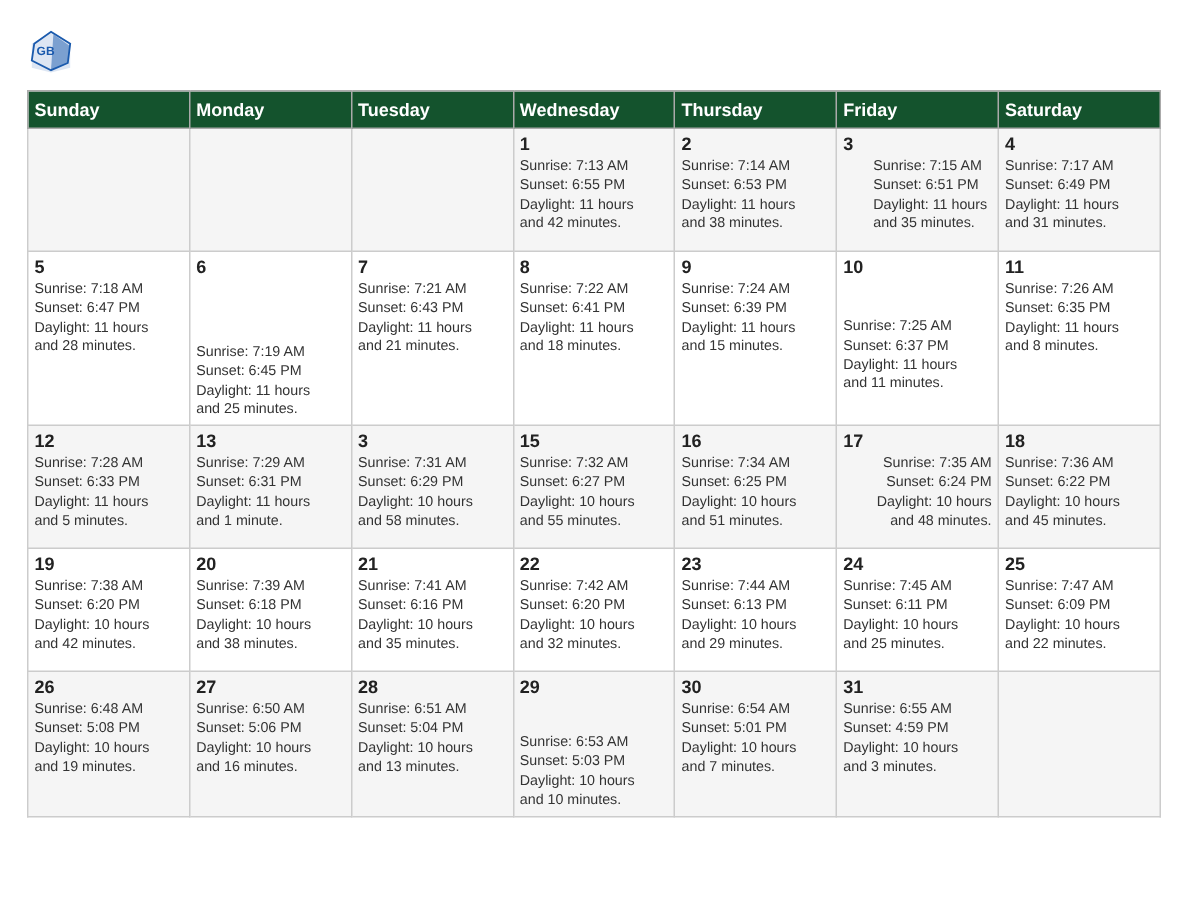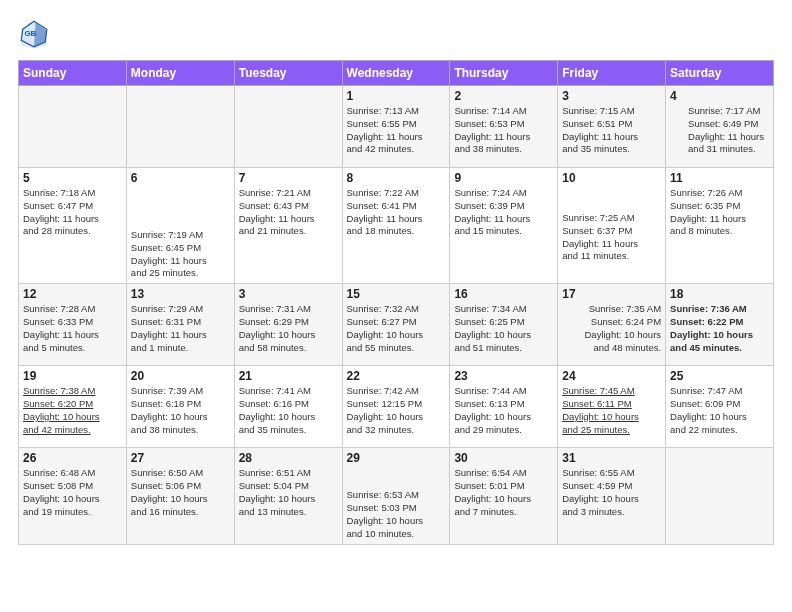--- a/index.html
+++ b/index.html
@@ -57,21 +57,21 @@
     .subtitle {
       font-size: 14px;
       color: #333;
     }
     .calendar {
       width: 100%;
       border-collapse: collapse;
       table-layout: fixed;
     }
     .calendar th {
-      background-color: #8b5cf6;
+      background-color: #14532d;
       color: #fff;
       font-size: 12px;
       font-weight: bold;
       padding: 5px 4px;
       text-align: left;
       border: 1px solid #aaa;
     }
     .calendar td {
       vertical-align: top;
       border: 1px solid #ccc;
@@ -152,28 +152,28 @@
           </td>
           <td>
             <span class="day-num">2</span>
             <div class="cell-text" style="white-space: pre-line;">Sunrise: 7:14 AM
 Sunset: 6:53 PM
 Daylight: 11 hours
 and 38 minutes.</div>
           </td>
           <td>
             <span class="day-num">3</span>
-            <div class="cell-text" style="white-space: pre-line;">Sunrise: 7:15 AM
+            <div class="cell-text" style="white-space: pre-line; margin-left: 20px;">Sunrise: 7:15 AM
 Sunset: 6:51 PM
 Daylight: 11 hours
 and 35 minutes.</div>
           </td>
           <td>
             <span class="day-num">4</span>
-            <div class="cell-text" style="white-space: pre-line; margin-left: 18px;">Sunrise: 7:17 AM
+            <div class="cell-text" style="white-space: pre-line;">Sunrise: 7:17 AM
 Sunset: 6:49 PM
 Daylight: 11 hours
 and 31 minutes.</div>
           </td>
         </tr>
         <tr>
           <td>
             <span class="day-num">5</span>
             <div class="cell-text" style="white-space: pre-line;">Sunrise: 7:18 AM
 Sunset: 6:47 PM
@@ -261,30 +261,30 @@
           </td>
           <td>
             <span class="day-num">17</span>
             <div class="cell-text" style="white-space: pre-line; text-align: right;">Sunrise: 7:35 AM
 Sunset: 6:24 PM
 Daylight: 10 hours
 and 48 minutes.</div>
           </td>
           <td>
             <span class="day-num">18</span>
-            <div class="cell-text" style="white-space: pre-line; font-weight: bold;">Sunrise: 7:36 AM
+            <div class="cell-text" style="white-space: pre-line;">Sunrise: 7:36 AM
 Sunset: 6:22 PM
 Daylight: 10 hours
 and 45 minutes.</div>
           </td>
         </tr>
         <tr>
           <td>
             <span class="day-num">19</span>
-            <div class="cell-text" style="white-space: pre-line; text-decoration: underline;">Sunrise: 7:38 AM
+            <div class="cell-text" style="white-space: pre-line;">Sunrise: 7:38 AM
 Sunset: 6:20 PM
 Daylight: 10 hours
 and 42 minutes.</div>
           </td>
           <td>
             <span class="day-num">20</span>
             <div class="cell-text" style="white-space: pre-line;">Sunrise: 7:39 AM
 Sunset: 6:18 PM
 Daylight: 10 hours
 and 38 minutes.</div>
@@ -292,34 +292,34 @@
           <td>
             <span class="day-num">21</span>
             <div class="cell-text" style="white-space: pre-line;">Sunrise: 7:41 AM
 Sunset: 6:16 PM
 Daylight: 10 hours
 and 35 minutes.</div>
           </td>
           <td>
             <span class="day-num">22</span>
             <div class="cell-text" style="white-space: pre-line;">Sunrise: 7:42 AM
-Sunset: 12:15 PM
+Sunset: 6:20 PM
 Daylight: 10 hours
 and 32 minutes.</div>
           </td>
           <td>
             <span class="day-num">23</span>
             <div class="cell-text" style="white-space: pre-line;">Sunrise: 7:44 AM
 Sunset: 6:13 PM
 Daylight: 10 hours
 and 29 minutes.</div>
           </td>
           <td>
             <span class="day-num">24</span>
-            <div class="cell-text" style="white-space: pre-line; text-decoration: underline;">Sunrise: 7:45 AM
+            <div class="cell-text" style="white-space: pre-line;">Sunrise: 7:45 AM
 Sunset: 6:11 PM
 Daylight: 10 hours
 and 25 minutes.</div>
           </td>
           <td>
             <span class="day-num">25</span>
             <div class="cell-text" style="white-space: pre-line;">Sunrise: 7:47 AM
 Sunset: 6:09 PM
 Daylight: 10 hours
 and 22 minutes.</div>

